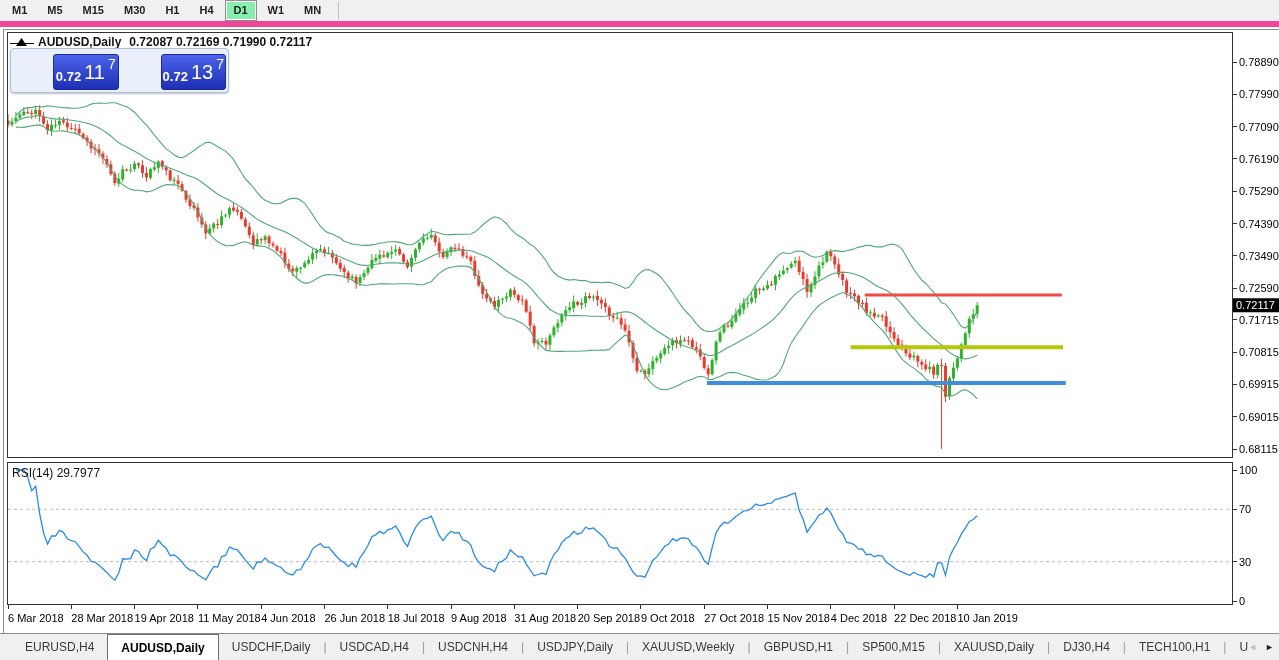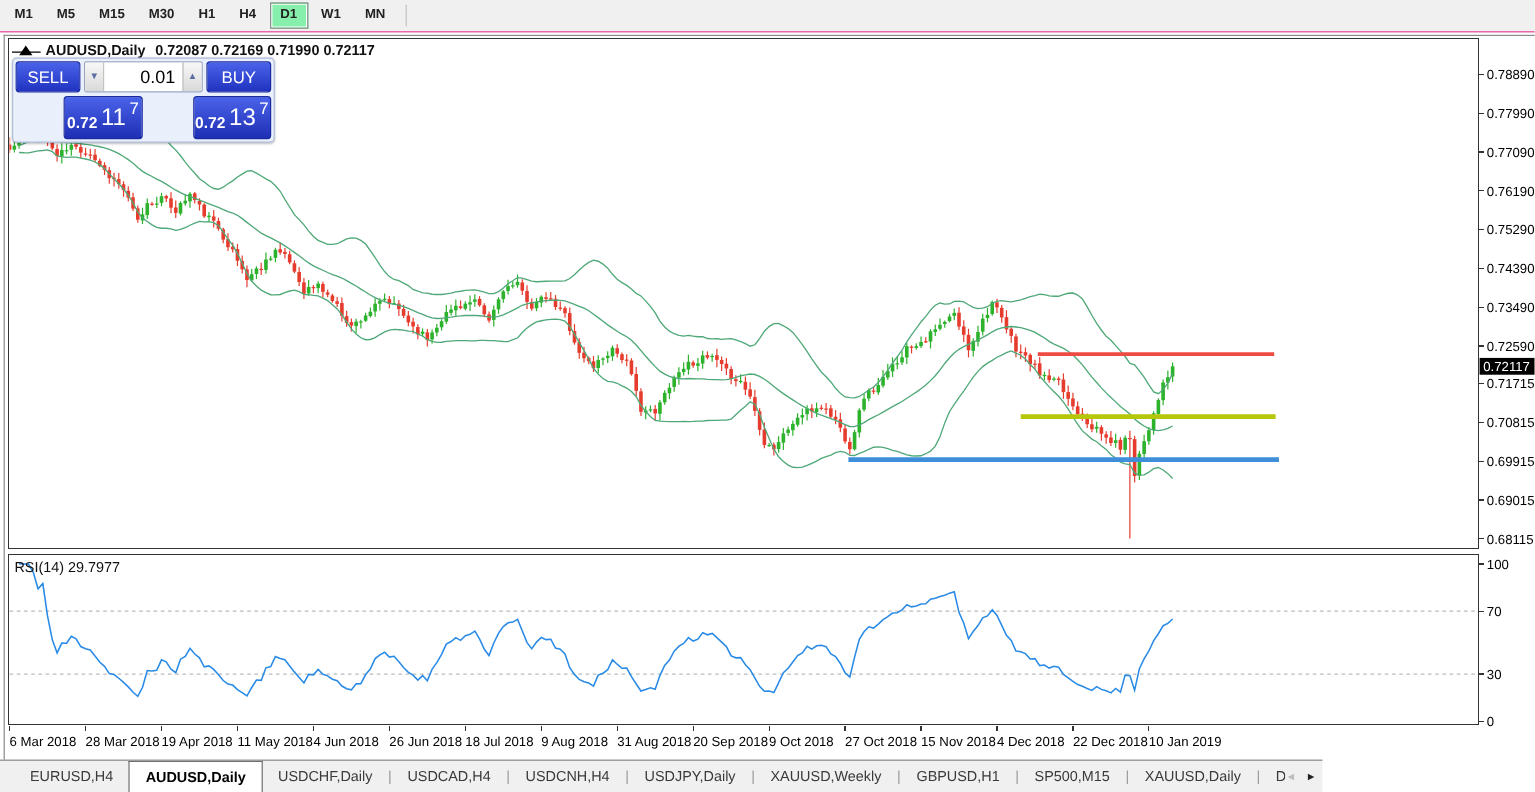--- a/index.html
+++ b/index.html
@@ -1,20 +1,20 @@
 <!DOCTYPE html>
 <html><head>
 <meta charset="utf-8">
 <style>
   html,body{margin:0;padding:0;}
   body{width:1279px;height:660px;position:relative;overflow:hidden;background:#fff;
        font-family:"Liberation Sans",sans-serif;-webkit-user-select:none;user-select:none;}
   
   #toolbar{position:absolute;left:0;top:0;width:1279px;height:27px;background:#f0f0f0;
-           border-bottom:1px solid #ec4899;display:flex;align-items:center;padding-left:2px;
+           border-bottom:6px solid #ec4899;display:flex;align-items:center;padding-left:2px;
            box-sizing:border-box;z-index:5;}
   .tfbtn{font-size:11px;font-weight:700;color:#222;padding:3px 8px;margin:0 1px;border:1px solid transparent;
          background:transparent;cursor:default;line-height:1.2;}
   .tfbtn.active{background:#86efac;border:1px solid #8f8f8f;box-shadow:inset 0 0 0 1px #fff;}
   .tb-sep{display:inline-block;width:1px;height:18px;background:#c2c2c2;margin:0 7px;}
   
   #window{position:absolute;left:3px;top:29px;right:0;bottom:0;background:#fff;
           border-left:1px solid #8a8a8a;border-top:1px solid #8a8a8a;z-index:1;}
   #chart-svg{position:absolute;left:0;top:0;z-index:2;}
   
@@ -36,21 +36,21 @@
              font-family:"Liberation Sans",sans-serif;color:#000;min-width:0;}
   #ocp .row2{display:flex;gap:2px;margin-top:3px;}
   .pricebox{flex:1;height:34px;background:linear-gradient(#4a63ea,#1e2fb4);border:1px solid #1a2aa0;
             border-radius:3px;color:#fff;display:flex;align-items:center;justify-content:center;cursor:default;margin-left:40px;}
   .pricebox .pfx{font-size:13px;font-weight:700;margin-right:3px;margin-top:8px;}
   .pricebox .big{font-size:20px;line-height:30px;}
   .pricebox .sup{font-size:14px;transform:translateY(-8px);margin-left:3px;}
   
   #rsi-label{position:absolute;left:12px;top:466px;z-index:4;font-size:12px;color:#111;}
   
-  #tabbar{position:absolute;left:0;bottom:0;width:1102px;height:27px;background:#f0f0f0;
+  #tabbar{position:absolute;left:0;bottom:0;width:1279px;height:27px;background:#f0f0f0;
           border-top:1px solid #8a8a8a;display:flex;align-items:stretch;z-index:5;box-sizing:border-box;}
   #tabs{display:flex;align-items:stretch;padding-left:12px;overflow:hidden;white-space:nowrap;}
   .tab{display:flex;align-items:center;padding:0 13px;font-size:12px;color:#3a3a3a;cursor:default;}
   .tab.active{background:#fff;border:1px solid #6f6f6f;border-bottom:none;font-weight:700;color:#000;}
   .tab-sep{display:flex;align-items:center;color:#9a9a9a;font-size:12px;}
   #tab-arrows{margin-left:auto;display:flex;align-items:center;padding-right:5px;gap:8px;}
   .scroll-arrow{font-size:9px;color:#222;cursor:default;}
   .scroll-arrow.disabled{color:#bdbdbd;}
 </style>
 </head>
@@ -669,29 +669,20 @@
 <div id="chart-title">
   <svg width="24" height="10">
     <line x1="0" y1="6.5" x2="24" y2="6.5" stroke="#000"></line>
     <path d="M6 9 L17 9 L11.5 1 Z" fill="#000"></path>
   </svg>
   <span style="margin-left:4px">AUDUSD,Daily</span>
   <span class="quotes">0.72087 0.72169 0.71990 0.72117</span>
 </div>
 
 <div id="ocp">
-  <div class="row1">
-    <div class="bluebtn" id="sell-btn">SELL</div>
-    <div id="vol-group">
-      <button class="spinbtn" style="border-left:0">▼</button>
-      <input id="vol-input" value="0.01" style="">
-      <button class="spinbtn" style="border-right:0">▲</button>
-    </div>
-    <div class="bluebtn" id="buy-btn">BUY</div>
-  </div>
   <div class="row2">
     <div class="pricebox">
       <span class="pfx">0.72</span>
       <span class="big">11</span>
       <span class="sup">7</span>
     </div>
     <div class="pricebox">
       <span class="pfx">0.72</span>
       <span class="big">13</span>
       <span class="sup">7</span>

